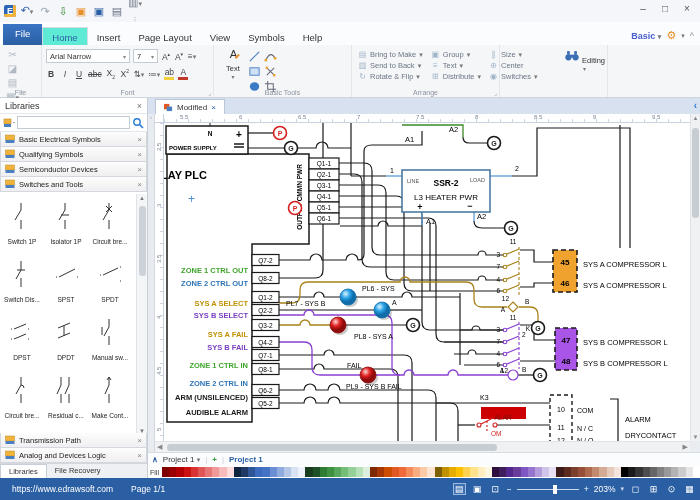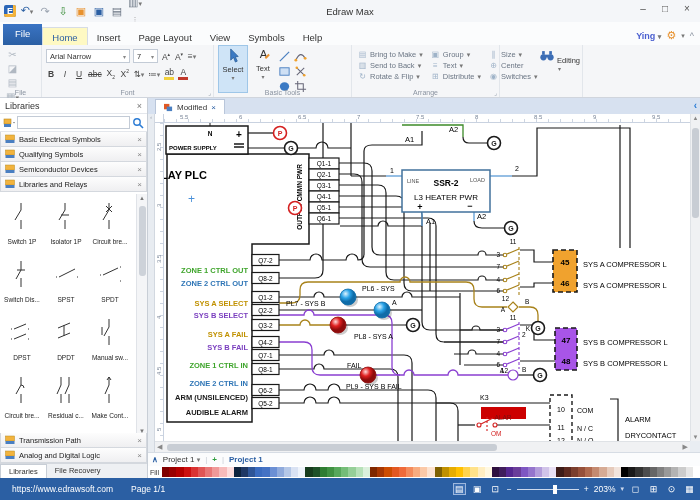--- a/index.html
+++ b/index.html
@@ -12,21 +12,21 @@
   .qat .qicon { font-size:11px; line-height:14px; width:14px; text-align:center; cursor:default; }
   .logo-sq { width:12px; height:12px; background:#2b66b8; color:#fff; font-size:9px; font-weight:bold; text-align:center; line-height:12px; border-radius:2px; box-shadow:inset -3px -3px 0 #f2b33d; }
   #title-text { position:absolute; left:0; right:0; text-align:center; font-size:9.5px; color:#333; }
   .wincontrols { position:absolute; right:2px; top:0; display:flex; }
   .winbtn { width:22px; height:18px; text-align:center; font-size:10px; color:#555; line-height:18px; }
 
   
   #tabrow { position:absolute; left:0; top:22px; width:700px; height:23px; background:#fbfcfd; display:flex; align-items:flex-end; }
   .filetab { background:linear-gradient(#3a74c4,#2b5fa3); color:#fff; font-size:9.5px; padding:4px 12px; height:21px; margin-left:3px; }
   .mtab { font-size:9.5px; color:#333; padding:4px 9px; height:21px; }
-  .mtab.active { background:#fef9c3; color:#2b5fa3; border:1px solid #d6dce4; border-bottom:none; }
+  .mtab.active { background:#5eead4; color:#2b5fa3; border:1px solid #d6dce4; border-bottom:none; }
   #tabrow-right { position:absolute; right:6px; bottom:3px; display:flex; gap:5px; align-items:center; font-size:9px; }
   .ying { color:#4a5fd0; font-weight:bold; }
   .gear { color:#e8912d; font-size:11px; }
   .tiny-caret { color:#777; font-size:7px; }
 
   
   #ribbon { position:absolute; left:0; top:45px; width:700px; height:53px; background:#f5f6f8; border-bottom:1px solid #d0d5dd; }
   .rgroup { position:absolute; top:0; height:52px; border-right:1px solid #e2e6eb; }
   .glabel { position:absolute; bottom:1px; left:0; right:0; text-align:center; font-size:7px; color:#8a93a0; }
   .dlauncher { position:absolute; bottom:1px; right:2px; font-size:6px; color:#9aa3b0; }
@@ -133,33 +133,32 @@
     <div class="qat">
       <span class="logo-sq">E</span>
       <span class="qicon" style="color:#2b5fa3">↶<span class="tiny-caret">▾</span></span>
       <span class="qicon" style="color:#9aa3b0">↷</span>
       <span class="qicon" style="color:#3a8e3a">⇩</span>
       <span class="qicon" style="color:#e8912d">▣</span>
       <span class="qicon" style="color:#2b5fa3">▣</span>
       <span class="qicon" style="color:#6b7684">▤</span>
       <span class="qicon" style="color:#6b7684">▥<span class="tiny-caret">▾ ⋮</span></span>
     </div>
-    <div id="title-text">Edraw Max</div>
     <div class="wincontrols">
       <span class="winbtn">–</span>
       <span class="winbtn">□</span>
       <span class="winbtn">×</span>
     </div>
   </div>
 
   <div id="tabrow">
     <span class="filetab">File</span>
     <span id="menu-tabs"><span class="mtab active">Home</span><span class="mtab">Insert</span><span class="mtab">Page Layout</span><span class="mtab">View</span><span class="mtab">Symbols</span><span class="mtab">Help</span></span>
     <div id="tabrow-right">
-      <span class="ying"><span>Ying</span> <span class="tiny-caret">▾</span></span>
+      <span class="ying"><span>Basic</span> <span class="tiny-caret">▾</span></span>
       <span class="gear">⚙</span>
       <span class="tiny-caret">▾</span>
       <span style="color:#8a93a0">^</span>
     </div>
   </div>
 
   <div id="ribbon">
     <div class="rgroup" style="left:0;width:42px">
       <div class="gicons">
         <span class="gicon">✂</span>
@@ -195,26 +194,20 @@
           <span class="fbtn">≔<span class="tiny-caret">▾</span></span>
           <span class="fbtn hl">ab</span>
           <span class="fbtn fc">A</span>
         </div>
       <div class="glabel">Font</div>
       <div class="dlauncher">⌟</div>
     </div>
 
     <div class="rgroup" style="left:214px;width:138px">
       <div style="display:flex; padding-left:4px;">
-        <div class="bigtool sel">
-          <svg width="15" height="15" viewBox="0 0 16 16">
-              <path d="M5,1 L5,13 L8,10 L10,15 L12,14 L10,9.5 L13,9 Z" fill="#3b7ac4" stroke="#2a5c96" stroke-width="0.8"></path>
-            </svg>
-          <span>Select</span><span class="car">▾</span>
-        </div>
         <div class="bigtool">
           <svg width="15" height="15" viewBox="0 0 16 16">
               <text x="4" y="12" font-size="12" fill="#333" font-family="Liberation Serif,serif">A</text>
               <path d="M10,12 L14,8" stroke="#e8912d" stroke-width="2"></path>
             </svg>
           <span>Text</span><span class="car">▾</span>
         </div>
         <div class="minitools">
           <svg width="13" height="13" viewBox="0 0 14 14">
               <path d="M2,12 L12,2" stroke="#4a7fc1" stroke-width="1.3"></path>
@@ -293,21 +286,21 @@
               <span class="ai">◉</span>
               <span>Switches</span>
               <span class="tiny-caret">▾</span>
             </div>
           </div>
       </div>
       <div class="glabel">Arrange</div>
       <div class="dlauncher">⌟</div>
     </div>
 
-    <div class="rgroup" style="left:537px;width:46px">
+    <div class="rgroup" style="left:562px;width:46px">
       <div class="onebtn">
         <svg width="16" height="14" viewBox="0 0 18 15">
             <circle cx="5" cy="9" r="3.5" fill="#3b6db5"></circle>
             <circle cx="13" cy="9" r="3.5" fill="#3b6db5"></circle>
             <rect x="7" y="6" width="4" height="3" fill="#3b6db5"></rect>
             <rect x="3.5" y="2" width="3" height="4" fill="#3b6db5"></rect>
             <rect x="11.5" y="2" width="3" height="4" fill="#3b6db5"></rect>
           </svg>
         <span>Editing</span><span class="car">▾</span>
       </div>
@@ -356,21 +349,21 @@
               <rect x="0.5" y="6" width="9" height="3" fill="#4a7fc1"></rect>
             </svg>
             <span>Semiconductor Devices</span>
             <span class="bx">×</span>
           </div>
           <div class="libbar">
             <svg width="10" height="10" viewBox="0 0 10 10">
               <rect x="0.5" y="1" width="9" height="5" fill="#f2b33d" stroke="#b88a20" stroke-width="0.5"></rect>
               <rect x="0.5" y="6" width="9" height="3" fill="#4a7fc1"></rect>
             </svg>
-            <span>Libraries and Relays</span>
+            <span>Switches and Tools</span>
             <span class="bx">×</span>
           </div>
         </div>
       <div id="symbols">
           <div class="symcell">
             <div class="glyph">
               <svg width="30" height="30" viewBox="0 0 30 30">
                 <path d="M14,2 V9 L8,19 M14,19 V28" fill="none" stroke="#333" stroke-width="1"></path>
               </svg>
             </div>
@@ -477,21 +470,21 @@
               <rect x="0.5" y="6" width="9" height="3" fill="#4a7fc1"></rect>
             </svg>
             <span>Transmission Path</span>
             <span class="bx">×</span>
           </div>
           <div class="libbar">
             <svg width="10" height="10" viewBox="0 0 10 10">
               <rect x="0.5" y="1" width="9" height="5" fill="#f2b33d" stroke="#b88a20" stroke-width="0.5"></rect>
               <rect x="0.5" y="6" width="9" height="3" fill="#4a7fc1"></rect>
             </svg>
-            <span>Analog and Digital Logic</span>
+            <span>Analog and Devices Logic</span>
             <span class="bx">×</span>
           </div>
         </div>
       <div id="libtabs">
         <span class="libtab active">Libraries</span>
         <span class="libtab">File Recovery</span>
       </div>
     </div>
 
     <div id="splitter">‹<br>‹</div>

